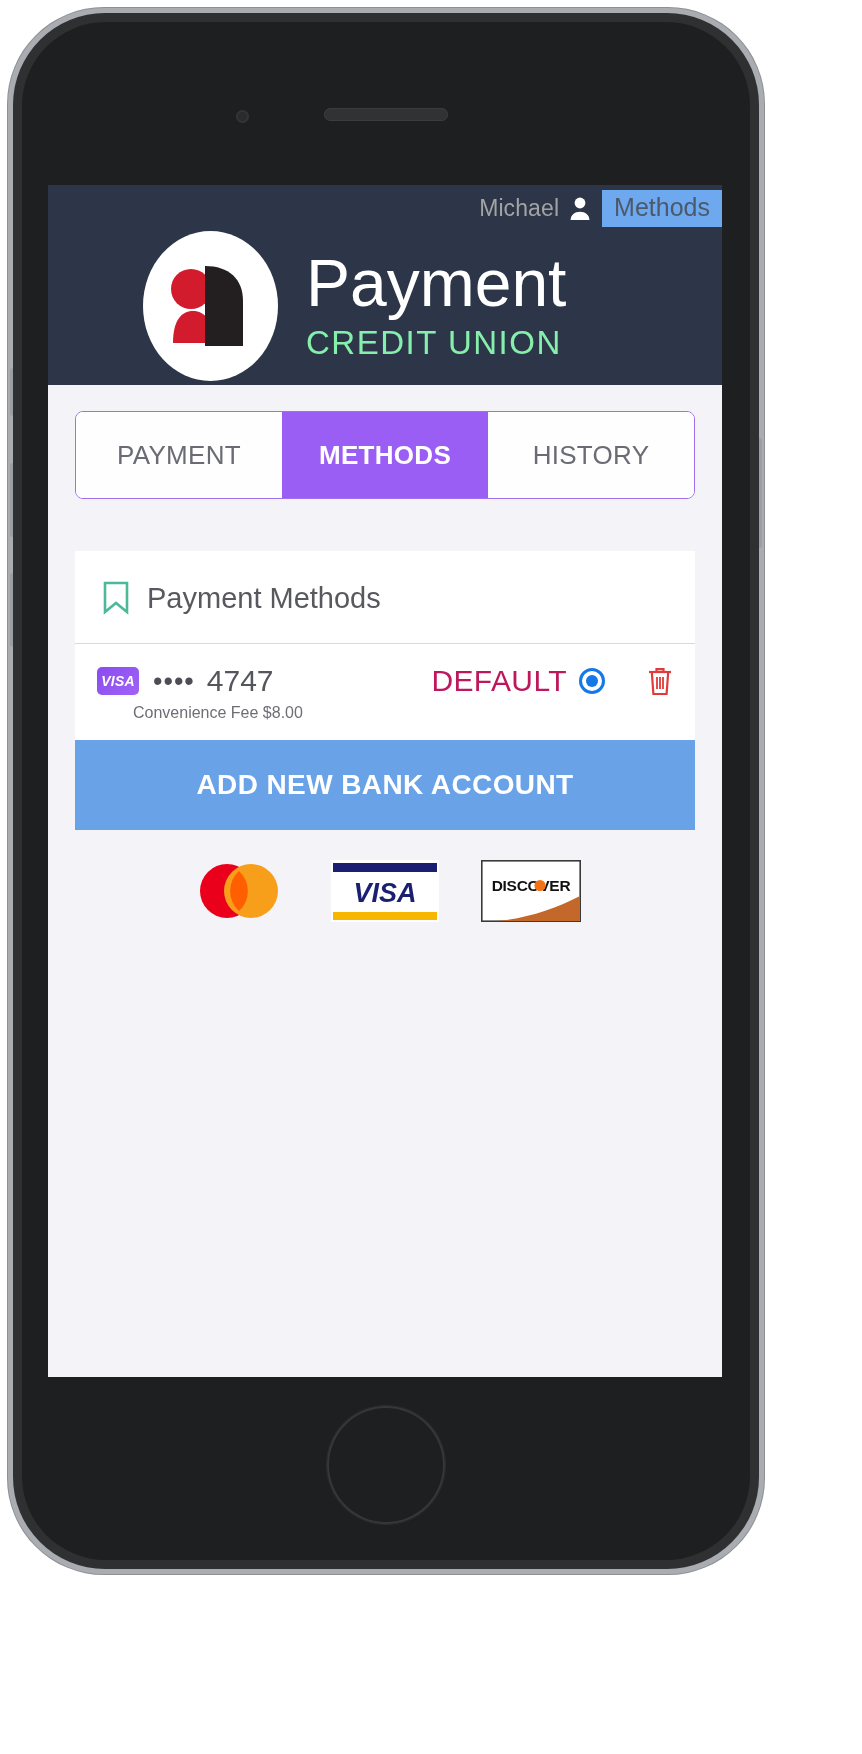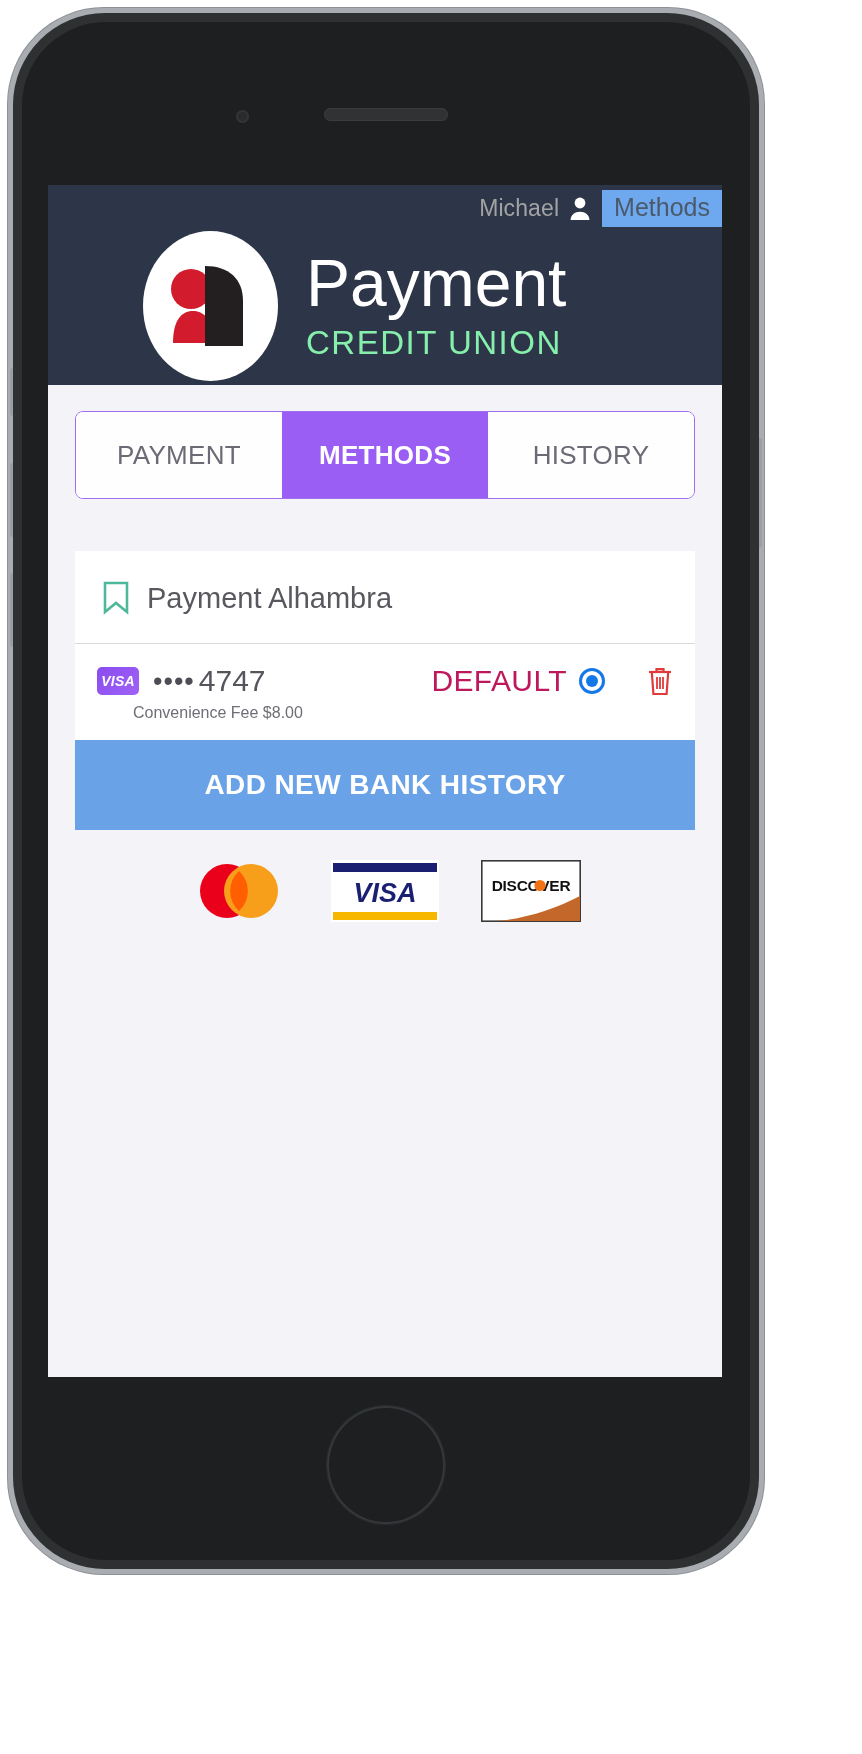--- a/index.html
+++ b/index.html
@@ -184,21 +184,21 @@
     display:flex; align-items:center; justify-content:center;
     font-style: italic; letter-spacing: .2px;
     flex: none;
   }
   .dots {
     margin-left: 14px;
     color: #4d4d55; font-size: 27px; letter-spacing: 1px;
     line-height: 1;
   }
   .last4 {
-    margin-left: 4px;
+    margin-left: 12px;
     color: #55555d; font-size: 30px; font-weight: 400;
   }
   .spacer { flex: 1; }
   .default-label {
     color: #be185d; font-size: 30px; letter-spacing: .4px;
   }
   .radio-on {
     margin-left: 12px; width: 26px; height: 26px; border-radius: 50%;
     border: 3px solid #1578e8; position: relative; flex:none;
     background: #ffffff;
@@ -294,42 +294,42 @@
       <button class="tab">PAYMENT</button>
       <button class="tab active">METHODS</button>
       <button class="tab">HISTORY</button>
     </div>
 
     <div class="panel">
       <div class="panel-head">
         <svg class="bookmark-icon" viewBox="0 0 26 34">
           <path d="M2 2 H24 V31 L13 22 L2 31 Z" fill="none" stroke="#4eb99a" stroke-width="2.6"></path>
         </svg>
-        <div class="panel-title">Payment Alhambra</div>
+        <div class="panel-title">Payment Methods</div>
       </div>
 
       <div class="method-row">
         <div class="visa-badge">VISA</div>
         <div class="dots">••••</div>
         <div class="last4">4747</div>
         <div class="spacer"></div>
         <div class="default-label">DEFAULT</div>
         <div class="radio-on"></div>
         <svg class="trash-icon" viewBox="0 0 26 30">
           <path d="M2 6 H24" stroke="#e03a3a" stroke-width="2.2" fill="none"></path>
           <path d="M9.5 6 V3.2 H16.5 V6" stroke="#e03a3a" stroke-width="2.2" fill="none"></path>
           <path d="M4.8 6 L6.4 28 H19.6 L21.2 6" stroke="#e03a3a" stroke-width="2.2" fill="none"></path>
           <path d="M10 11 V23 M13 11 V23 M16 11 V23" stroke="#e03a3a" stroke-width="1.8" fill="none"></path>
         </svg>
       </div>
 
       <div class="fee-line">Convenience Fee $8.00</div>
     </div>
 
-    <button class="action-btn">ADD NEW BANK HISTORY</button>
+    <button class="action-btn">ADD NEW BANK ACCOUNT</button>
 
     <div class="brands">
       <svg class="mc" viewBox="0 0 100 62">
         <circle cx="38" cy="31" r="27" fill="#eb001b"></circle>
         <circle cx="62" cy="31" r="27" fill="#f79e1b"></circle>
         <path d="M50 11 a27 27 0 0 0 0 40 a27 27 0 0 0 0 -40" fill="#ff5f00"></path>
       </svg>
 
       <svg class="visa-card" viewBox="0 0 108 62">
         <rect x="0" y="0" width="108" height="62" fill="#ffffff"></rect>

